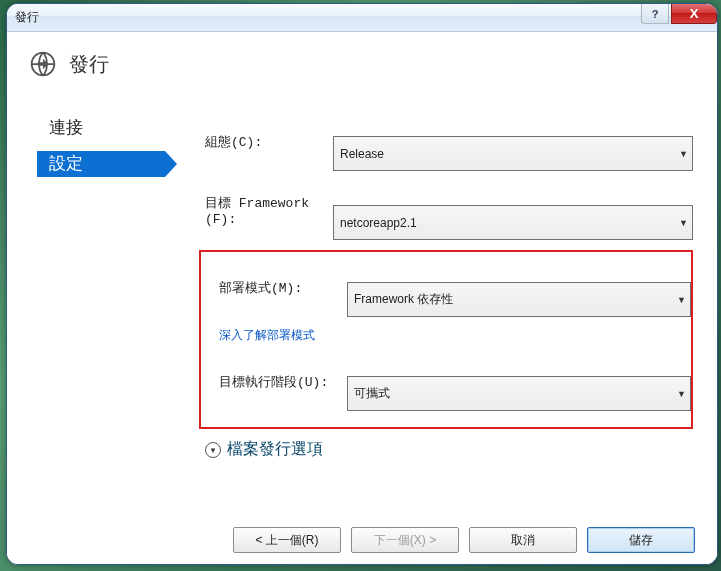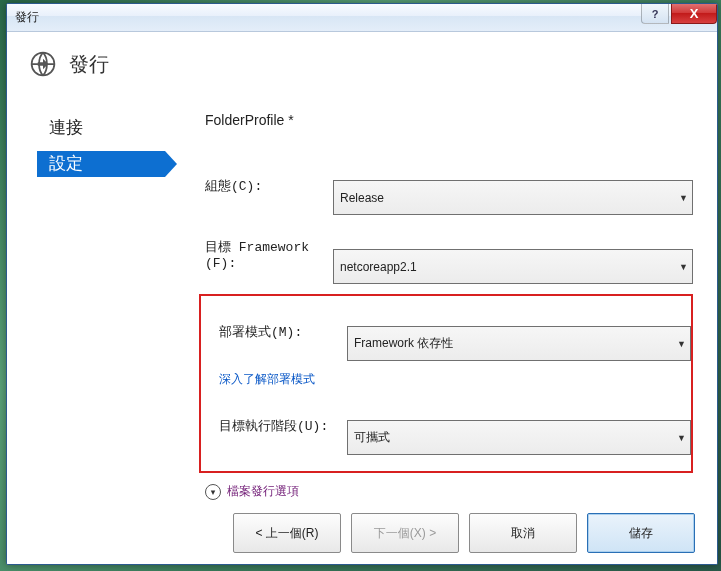--- a/index.html
+++ b/index.html
@@ -1,17 +1,17 @@
 <!DOCTYPE html>
 <html><head>
 <meta charset="utf-8">
 <style>
   * { box-sizing: border-box; font-family: "Microsoft JhengHei", "Segoe UI", sans-serif; }
   body { margin: 0; background: linear-gradient(135deg, #2a6a4a 0%, #5aa278 30%, #3a7a5a 60%, #2a5a4a 100%); width: 721px; height: 571px; padding: 3px 3px 6px 6px; }
-  .window { width: 712px; height: 562px; border: 1px solid #2b5a8e; border-radius: 2px; overflow: hidden; box-shadow: 0 0 8px rgba(0,0,0,0.4); background: #fff; }
+  .window { width: 712px; height: 562px; border: 1px solid #2b5a8e; border-radius: 12px; overflow: hidden; box-shadow: 0 0 8px rgba(0,0,0,0.4); background: #fff; }
   .titlebar { height: 28px; background: linear-gradient(to bottom, #f8fbff 0%, #e8f0fb 45%, #d8e6f5 46%, #e4eef9 100%); border-bottom: 1px solid #b8c8dc; display: flex; align-items: center; padding: 0 0 0 8px; position: relative; }
   .titlebar .title { font-size: 12px; color: #222; }
   .winbtns { position: absolute; right: 0; top: 0; display: flex; height: 20px; }
   .winbtn { width: 28px; height: 20px; border: 1px solid rgba(0,0,0,0.25); border-top: none; display:flex; align-items:center; justify-content:center; font-size: 11px; background: linear-gradient(to bottom,#f0f6fc,#d5e3f2); }
   .winbtn.help { border-bottom-left-radius: 4px; color:#335; font-weight:bold; margin-right:2px;}
   .winbtn.close { width: 46px; background: linear-gradient(to bottom,#e07070 0%,#d23b3b 45%,#c01818 46%,#d84040 100%); color:#fff; border-bottom-right-radius:4px; border-color:#8a1a1a; font-weight:bold; font-size:13px;}
   .content { height: 533px; background:#fff; position:relative; }
   .header { display:flex; align-items:center; padding: 18px 0 14px 22px; }
   .header-icon { width:28px; height:28px; margin-right:12px; }
   .header-title { font-size: 20px; color:#333; }
@@ -25,23 +25,23 @@
   .field-row { display:flex; align-items:center; margin-bottom: 10px; min-height:26px; }
   .field-label { width:128px; font-size:13px; color:#222;font-family:Liberation Mono, monospace; }
   .dropdown { flex:1; height:35px; border:1px solid #707070; background: linear-gradient(to bottom,#f6f6f6 0%,#ececec 100%); display:flex; align-items:center; padding: 0 6px; font-size:12px; color:#222; position:relative;margin-top:24px; }
   .dropdown .chev { position:absolute; right:4px; top:50%; transform:translateY(-50%); font-size:9px; color:#333; }
   .link { font-size:12px; color:#0a58c7; margin-top:2px; margin-bottom:12px; display:block; }
   .highlight-box { border:2px solid #d82020; padding: 6px 0 6px 12px; margin: 2px 0 8px -6px; }
   .highlight-box .field-row { padding-left:6px; }
   .highlight-box .link { padding-left:6px; margin-bottom:8px; }
   .expander { display:flex; align-items:center; margin-top: 10px; gap:6px; }
   .expander-icon { width:16px; height:16px; border:1px solid #555; border-radius:50%; display:flex; align-items:center; justify-content:center; font-size:9px; color:#333; }
-  .expander-label { font-size:12px; color:#701a75; }
+  .expander-label { font-size:16px; color:#0c4a6e; }
   .footer { position:absolute; bottom:12px; right:22px; display:flex; gap:10px; }
-  .btn { width:108px; height:40px; border:1px solid #8a8a8a; background: linear-gradient(to bottom,#fdfdfd,#e8e8e8); font-size:12px; color:#222; display:flex; align-items:center; justify-content:center; border-radius:2px; }
+  .btn { width:108px; height:26px; border:1px solid #8a8a8a; background: linear-gradient(to bottom,#fdfdfd,#e8e8e8); font-size:12px; color:#222; display:flex; align-items:center; justify-content:center; border-radius:2px; }
   .btn.primary { border:1px solid #2a6fb5; background: linear-gradient(to bottom,#eaf3fb,#cfe4f6); box-shadow: inset 0 0 0 1px #aad0ef; }
   .btn.disabled { color:#9a9a9a; }
 </style>
 </head>
 <body>
 
 <div class="window">
 
   <div class="titlebar">
     <span class="title">發行</span>
@@ -67,21 +67,20 @@
       <div class="sidebar">
         <div class="sidebar-item">
           <span>連接</span>
         </div>
         <div class="sidebar-item active">
           <span>設定</span>
         </div>
       </div>
 
       <div class="main">
-        <div class="profile-title">FolderProfile *</div>
 
         <div class="field-row">
           <div class="field-label">組態(C):</div>
           <div class="dropdown">
             <span>Release</span>
             <span class="chev">▼</span>
           </div>
         </div>
 
         <div class="field-row">

